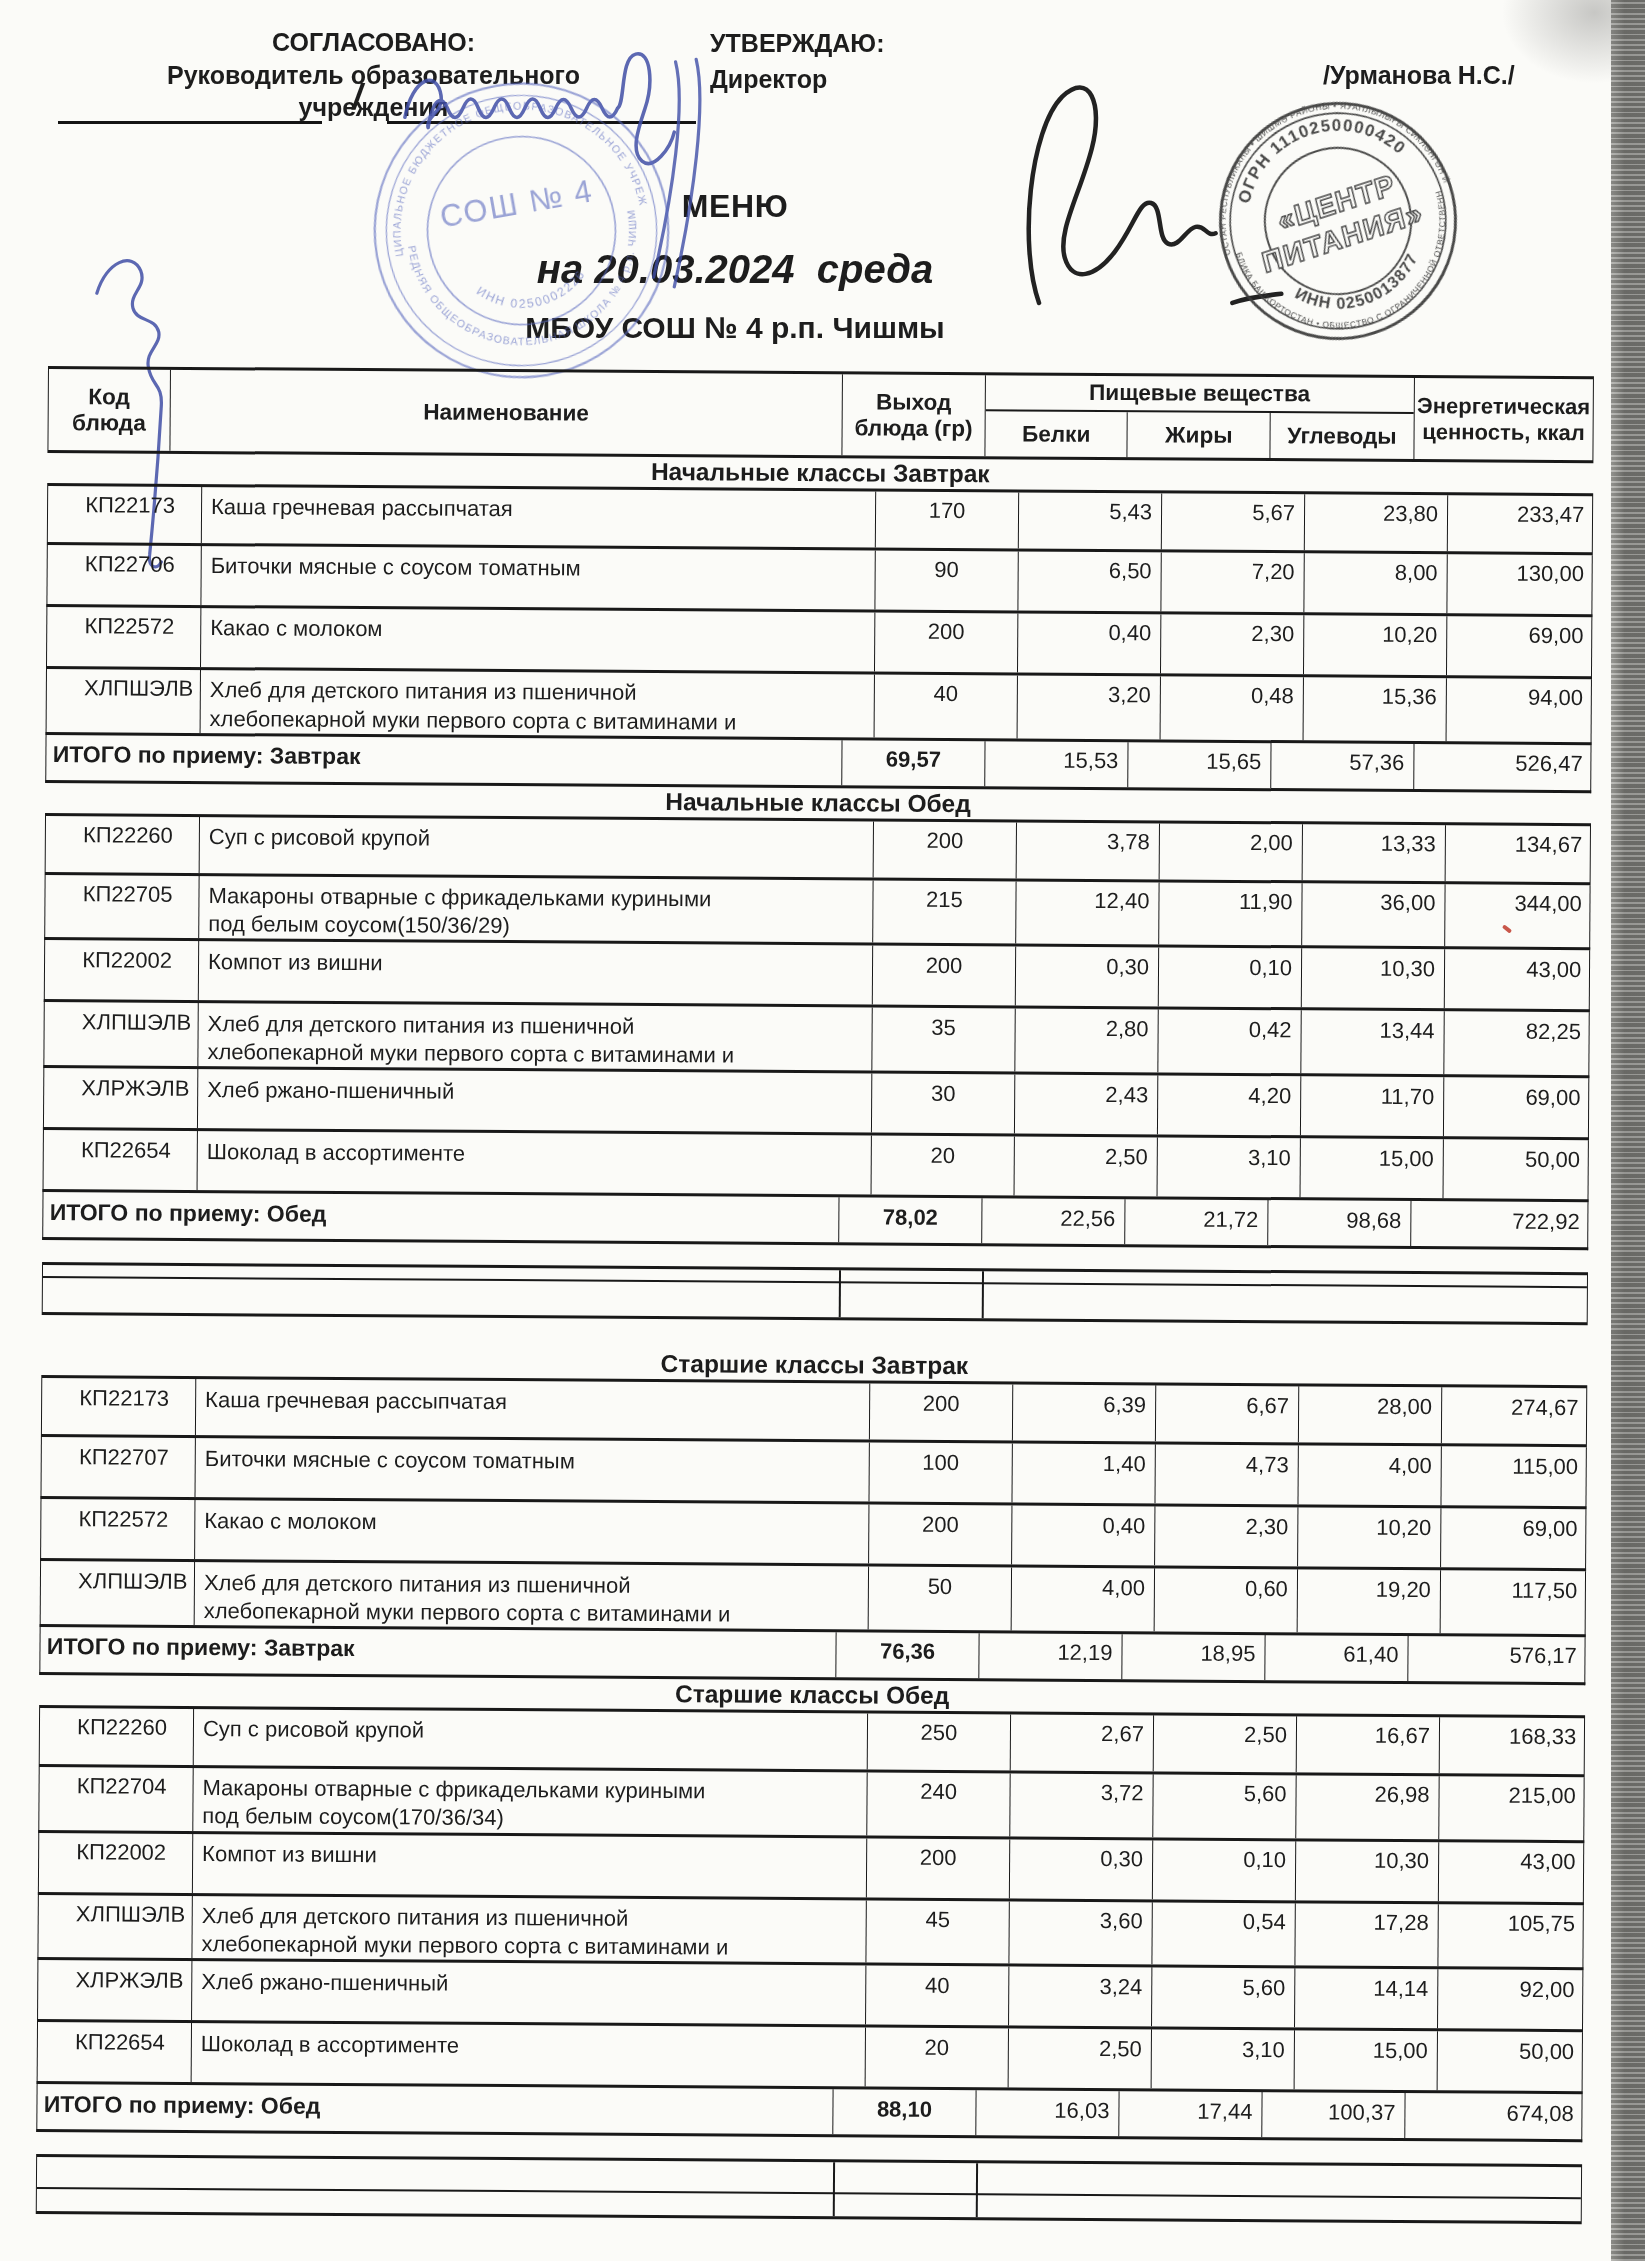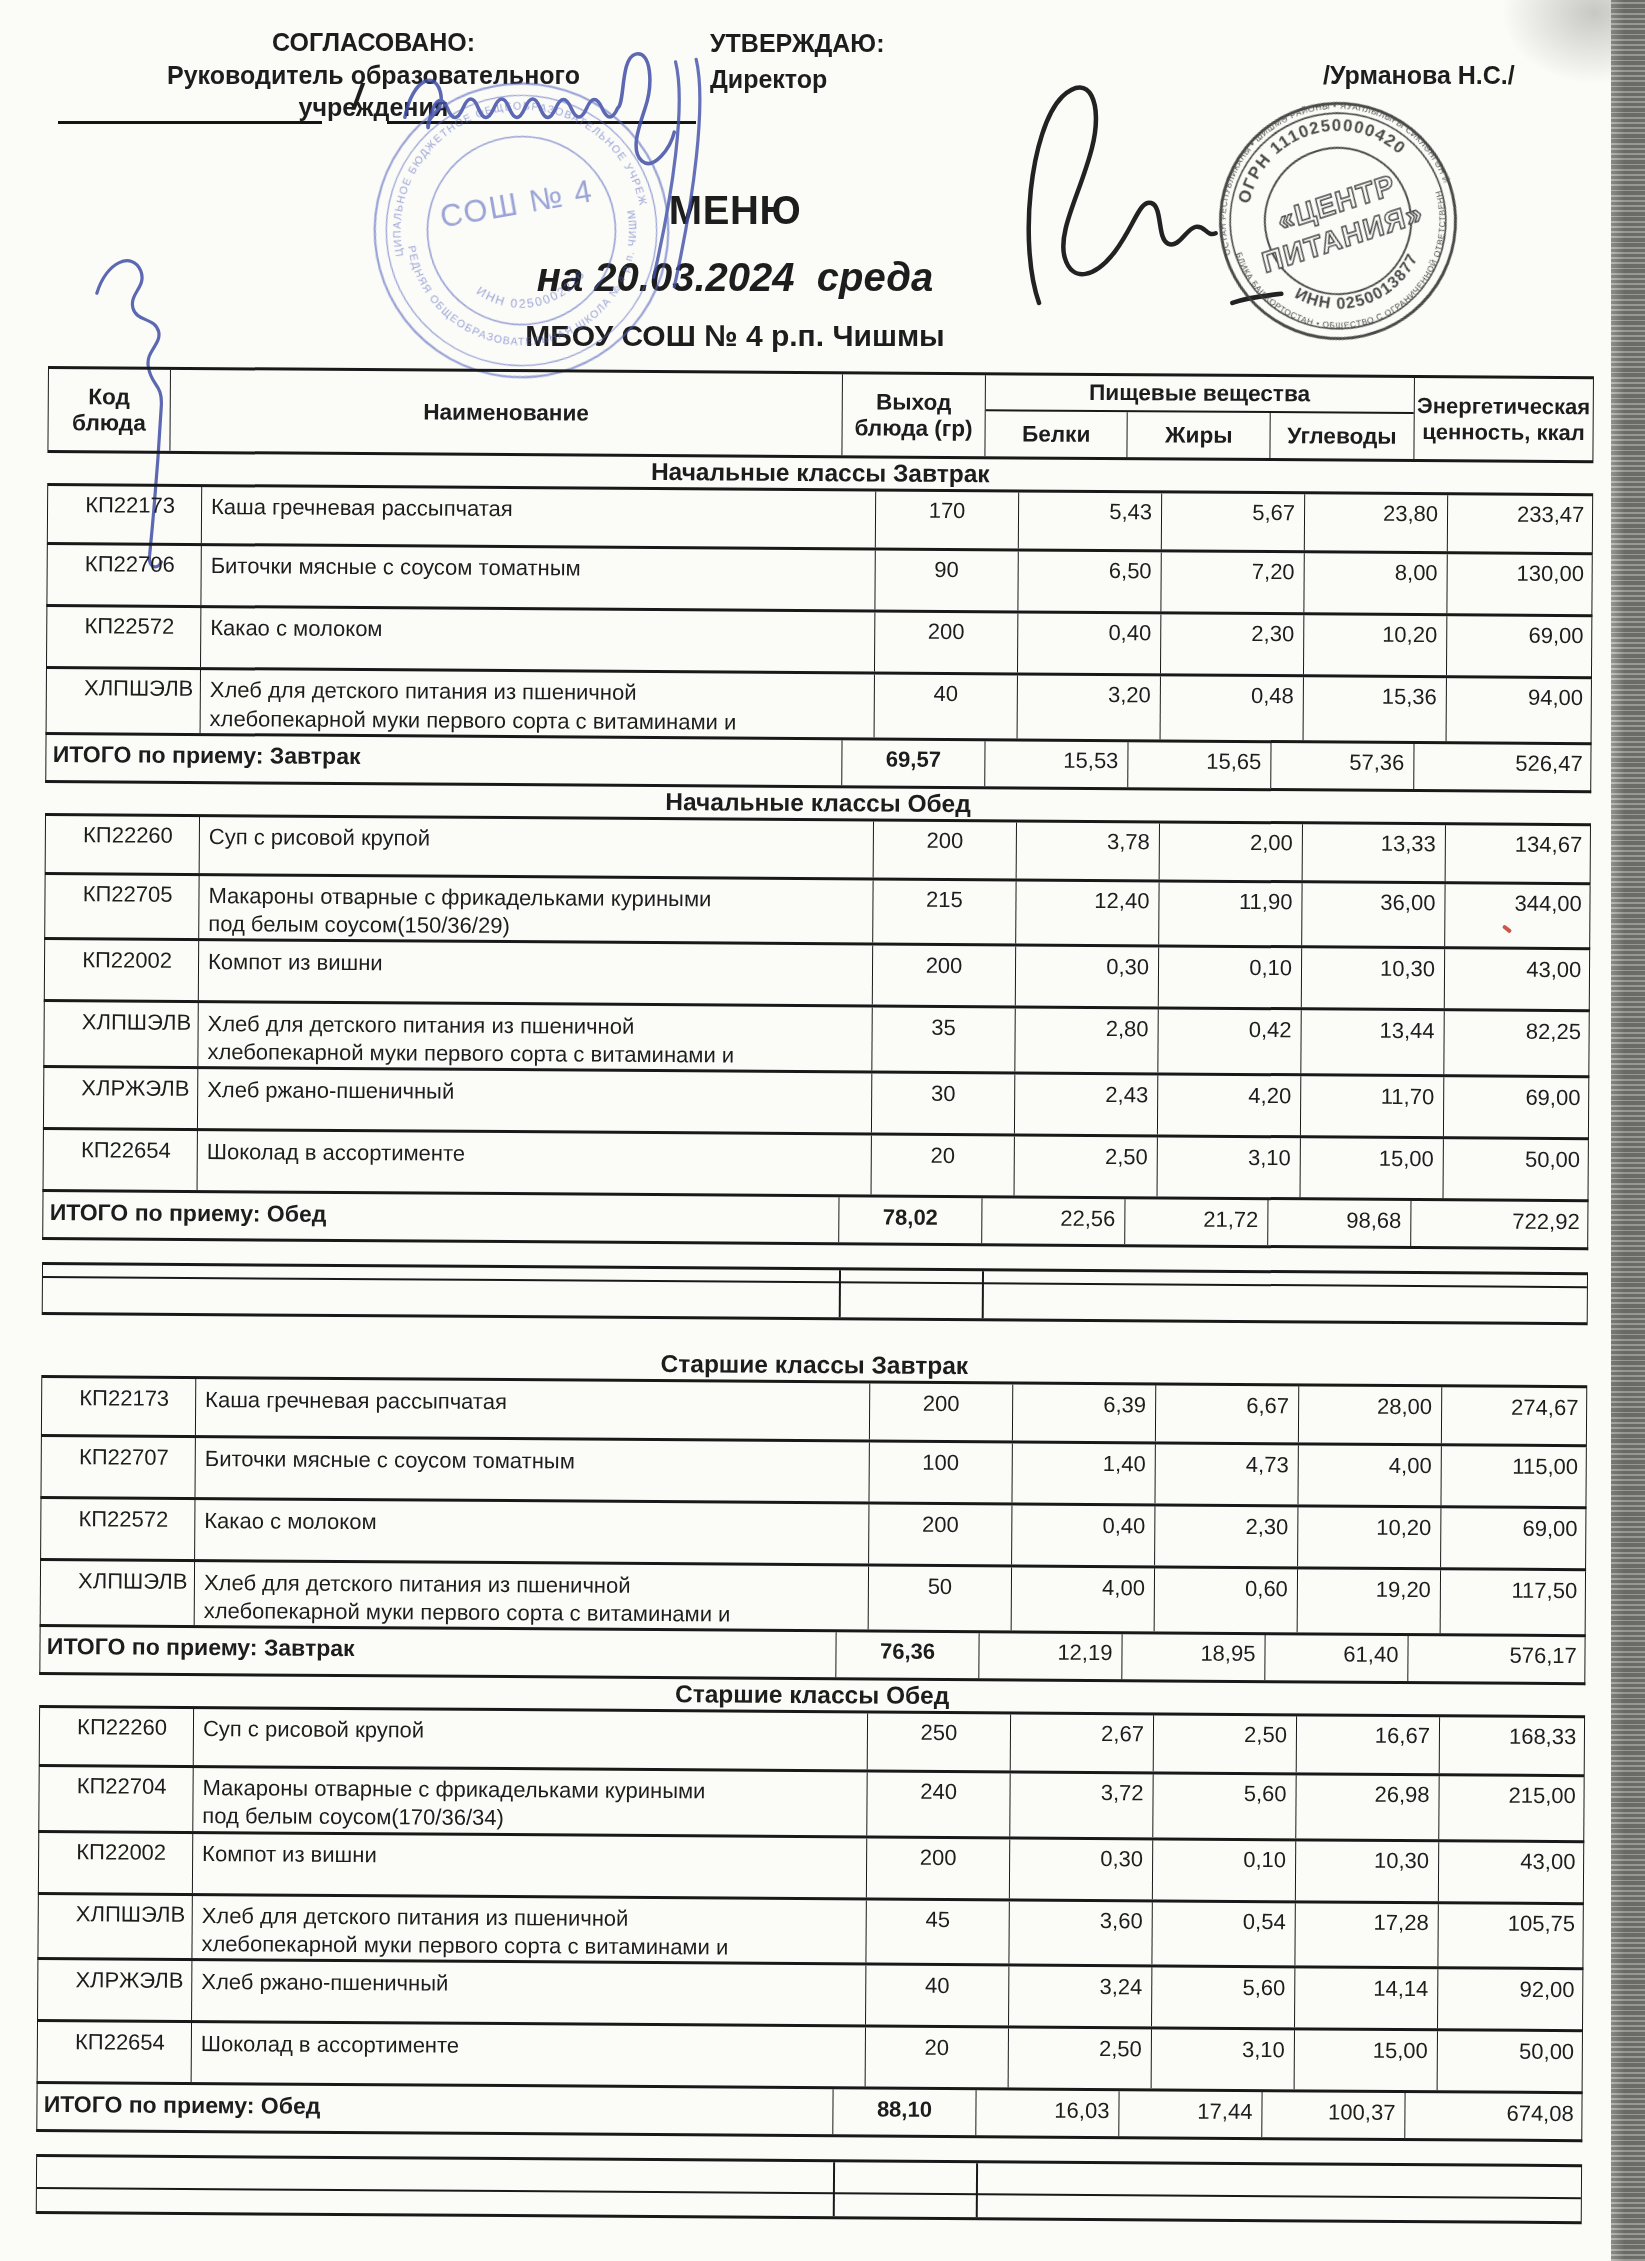--- a/index.html
+++ b/index.html
@@ -33,21 +33,21 @@
   .agreed { position:absolute; left:90px; top:26px; width:567px; text-align:center;
     font-weight:bold; font-size:25px; line-height:1.3; }
   .approved { position:absolute; left:710px; top:26px; font-weight:bold; font-size:25px; line-height:1.42; }
   .approved-name { position:absolute; left:1323px; top:61px; font-weight:bold; font-size:25px; }
   .sig-line { position:absolute; top:121px; height:3.2px; background:#141414; }
   .sig-line.l1 { left:58px; width:264px; }
   .sig-line.l2 { left:387px; width:309px; }
   .sig-slash { position:absolute; left:353px; top:76px; font-size:36px; font-weight:bold; transform:skewX(-10deg); }
 
   .title-block { position:absolute; left:445px; top:188px; width:580px; text-align:center; font-weight:bold; }
-  .title-block .t1 { font-size:40px; letter-spacing:0.6px; }
+  .title-block .t1 { font-size:32px; letter-spacing:0.6px; }
   .title-block .t2 { font-size:40px; margin-top:22px; white-space:pre-wrap;font-style:italic; }
   .title-block .t3 { font-size:30px; margin-top:19px; }
 
   .sig-svg { position:absolute; left:0; top:0; }
   .stamp { position:absolute; }
   .stamp.school { left:367px; top:76px; transform:rotate(-10deg); opacity:.60; filter:blur(0.3px); }
   .stamp.catering { left:1214px; top:97px; transform:rotate(-18deg); opacity:.92; filter:blur(0.3px); }
 
   
   .menu-table { position:absolute; left:48px; top:366px; width:1546px;

